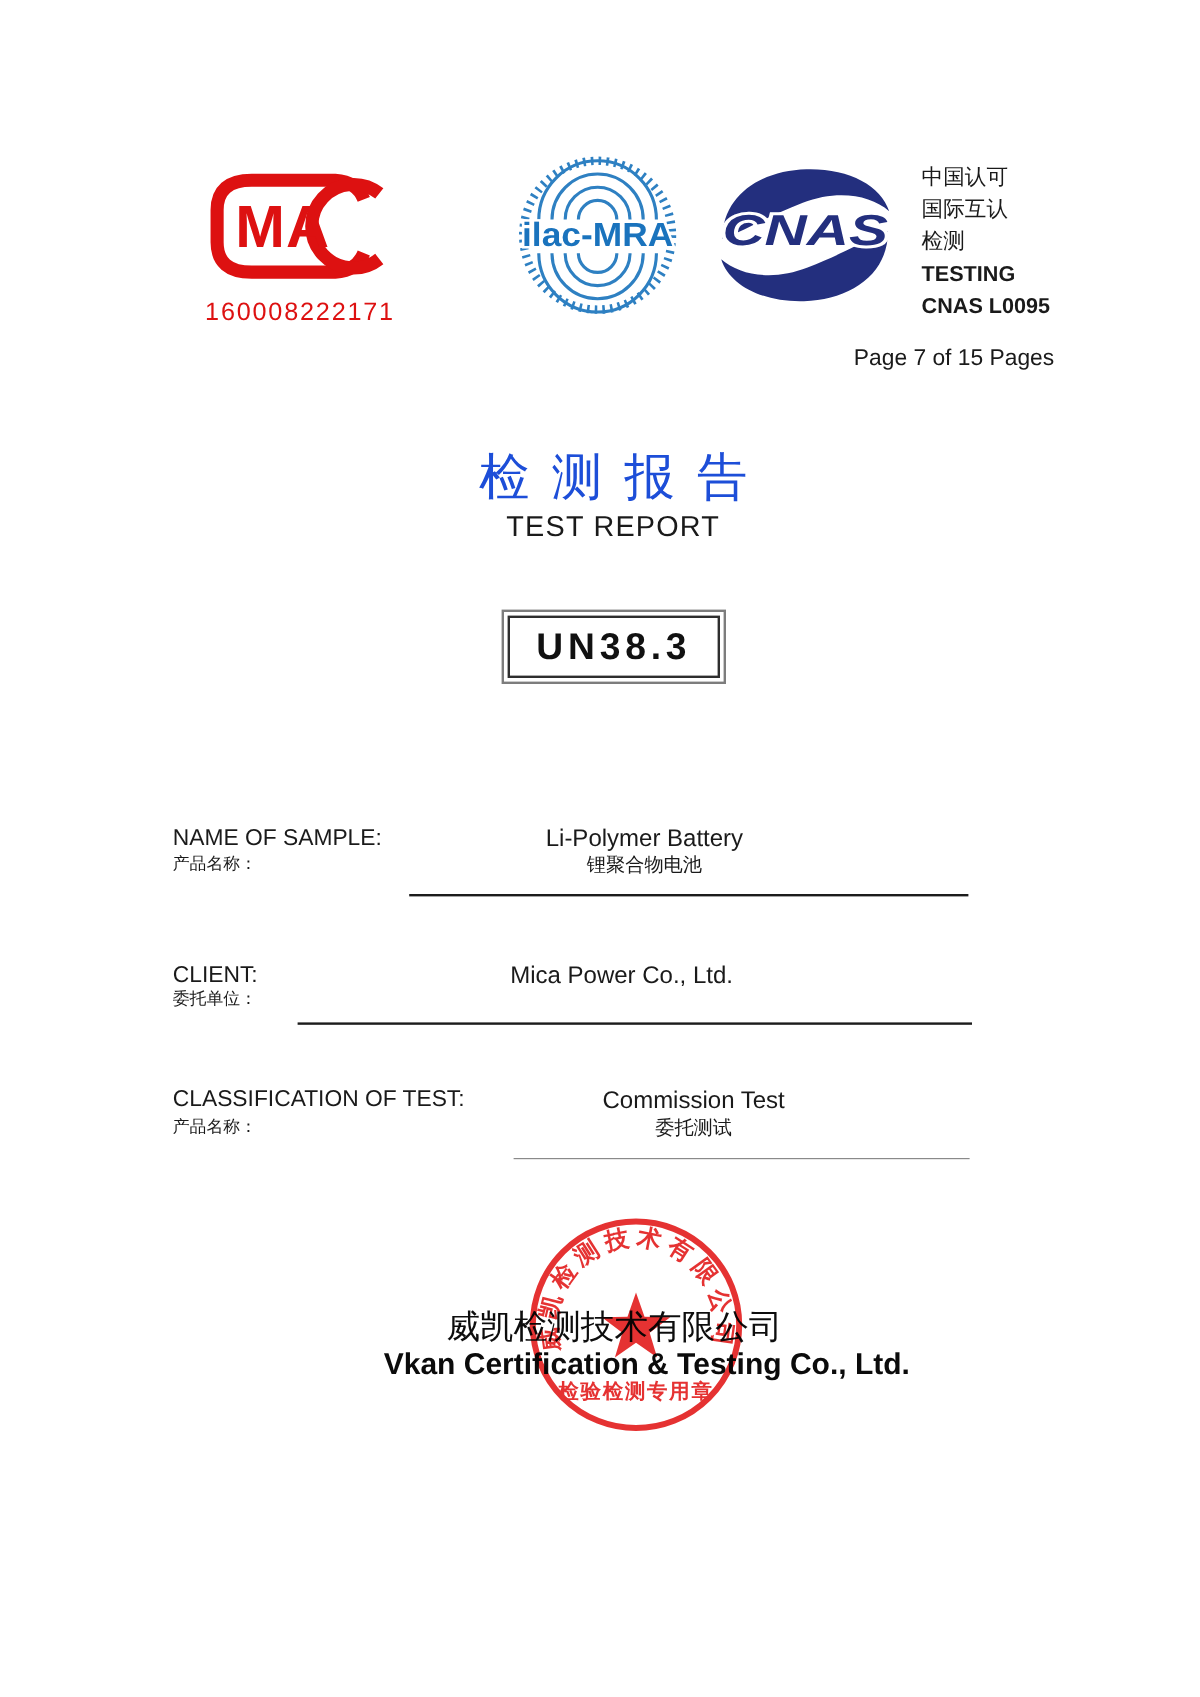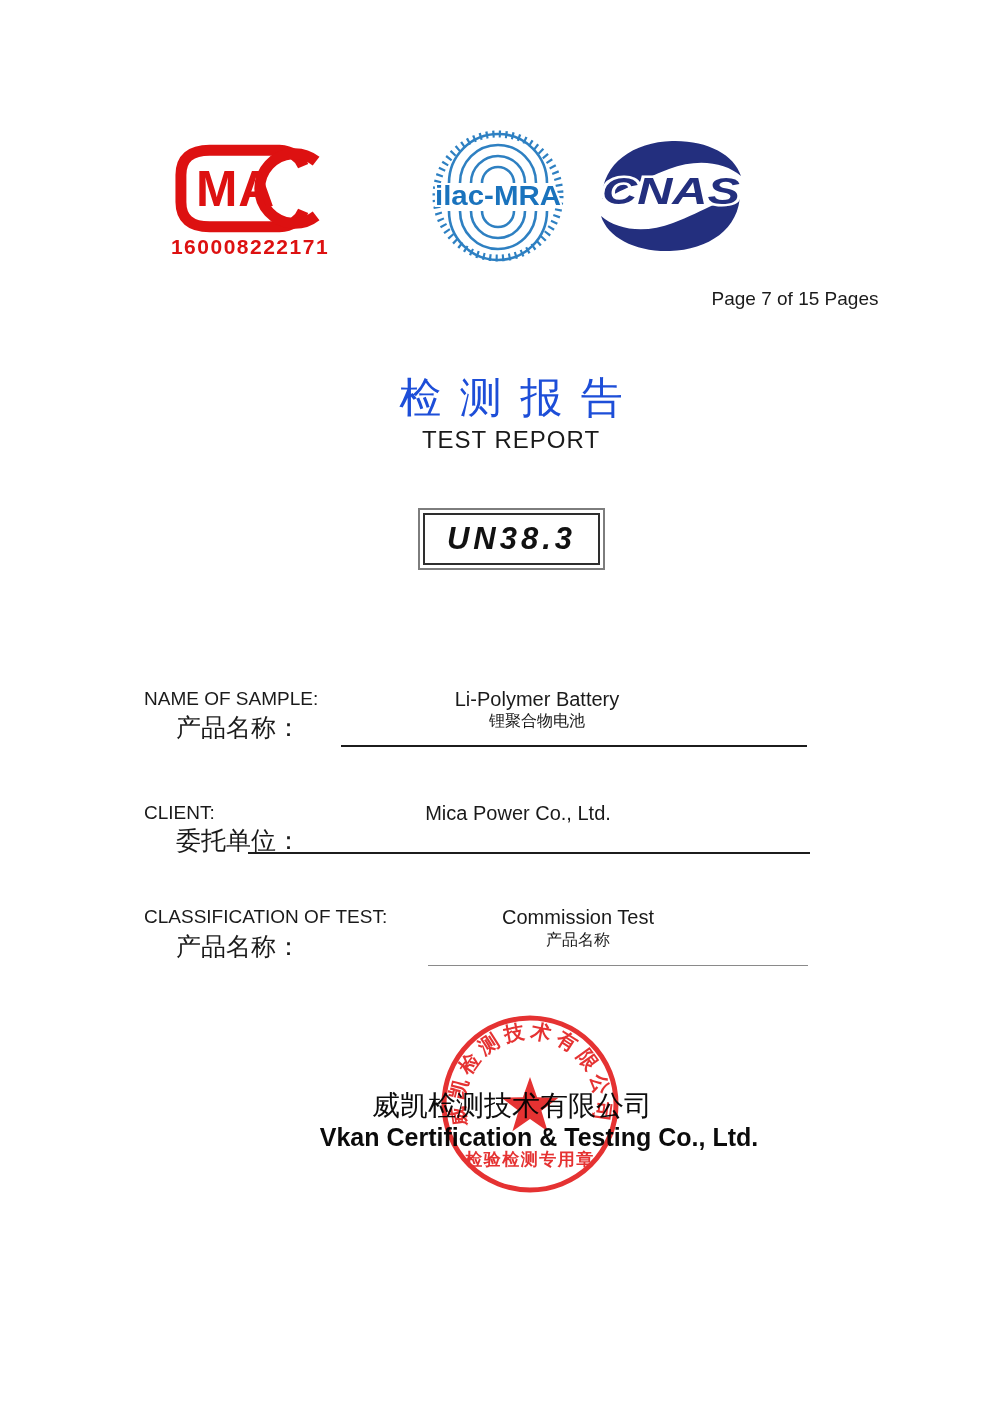--- a/index.html
+++ b/index.html
@@ -2,43 +2,43 @@
 <html><head>
 <meta charset="utf-8">
 <style>
   html,body{margin:0;padding:0;background:#ffffff;}
   .page{position:relative;width:1000px;height:1414px;background:#ffffff;overflow:hidden;
         font-family:"Liberation Sans", sans-serif;color:#1a1a1a;}
   .abs{position:absolute;}
   .ctr{transform:translateX(-50%);white-space:nowrap;}
 
   
-  .cma-num{left:168px;top:235px;width:164px;text-align:center;color:#dd1111;
-           font-weight:bold;font-size:21px;letter-spacing:1.5px;}
+  .cma-num{left:168px;top:249px;width:164px;text-align:center;color:#dd1111;
+           font-weight:normal;font-size:21px;letter-spacing:1.5px;}
   .accred{left:768px;top:134px;line-height:27px;font-size:18px;}
   .accred .zh{font-family:"Liberation Serif", serif;}
   .accred .en{font-weight:bold;}
 
   .page-info{left:795px;top:288px;font-size:19px;}
   .no-box{left:687px;top:317px;width:211px;height:38px;border:2px solid #4a4a4a;
           text-align:center;line-height:37px;font-size:19px;}
 
   
   .title-zh{left:513px;top:370px;font-size:42px;letter-spacing:4px;color:#1d4ed8;
             font-family:"Liberation Serif", serif;white-space:pre;}
   .title-en{left:511px;top:426px;font-size:24px;letter-spacing:1px;}
 
   .un-outer{left:418px;top:508px;width:183px;height:58px;border:2px solid #7d7d7d;}
   .un-inner{margin:3px;height:48px;border:2px solid #2e2e2e;display:flex;
-            align-items:center;justify-content:center;font-style:italic;}
+            align-items:center;justify-content:center;}
   .un-text{font-size:31px;font-weight:bold;letter-spacing:4px;color:#111;}
 
   
   .lab-en{left:144px;font-size:19px;}
-  .lab-zh{left:144px;font-size:25px;font-family:Liberation Serif, serif;margin-left:32px;}
+  .lab-zh{left:144px;font-size:14px;font-family:Liberation Serif, serif;}
   .val-en{font-size:20px;}
   .val-zh{font-size:16px;font-family:"Liberation Serif", serif;}
   .uline{height:0;border-top:2px solid #1c1c1c;}
   .uline.light{border-top:1px solid #8a8a8a;}
 
   
   .stamp{left:430px;top:1004px;mix-blend-mode:multiply;opacity:0.93;}
   .company-zh{left:512px;top:1087px;font-size:28px;color:#0d0d0d;
               font-family:"Liberation Serif", serif;}
   .company-en{left:539px;top:1123px;font-size:25px;font-weight:bold;color:#0b0b0b;}
@@ -71,20 +71,27 @@
     </g>
     <text x="0" y="9" text-anchor="middle" font-size="28" font-weight="bold" textLength="126" lengthAdjust="spacingAndGlyphs" fill="#1a73bd" stroke="#ffffff" stroke-width="4" paint-order="stroke">ilac-MRA</text>
   </svg>
 
   <svg class="abs" style="left:592px;top:137px" width="158" height="116" viewBox="0 0 158 116">
     <path d="M10 62 C10 26 42 5 80 4 C114 3 142 17 149 39 C133 25 105 21 77 32 C46 44 21 59 10 62 Z" fill="#232f7e"></path>
     <path d="M10 62 C10 26 42 5 80 4 C114 3 142 17 149 39 C133 25 105 21 77 32 C46 44 21 59 10 62 Z" fill="#232f7e" transform="rotate(180 79 59)"></path>
     <text x="79" y="67" text-anchor="middle" font-size="36" font-weight="bold" font-style="italic" textLength="138" lengthAdjust="spacingAndGlyphs" fill="#232f7e" stroke="#ffffff" stroke-width="5" paint-order="stroke">CNAS</text>
   </svg>
 
+  <div class="abs accred">
+    <div class="zh">中国认可</div>
+    <div class="zh">国际互认</div>
+    <div class="zh">检测</div>
+    <div class="en">TESTING</div>
+    <div class="en">CNAS L0095</div>
+  </div>
 
   <div class="abs ctr page-info">Page 7 of 15 Pages</div>
 
   <div class="abs ctr title-zh">检 测 报 告</div>
   <div class="abs ctr title-en">TEST REPORT</div>
 
   <div class="abs un-outer">
     <div class="un-inner">
       <span class="un-text">UN38.3</span>
     </div>
@@ -97,21 +104,21 @@
   <div class="abs uline" style="left:341px;top:745px;width:466px"></div>
 
   <div class="abs lab-en" style="top:802px">CLIENT:</div>
   <div class="abs lab-zh" style="top:824px">委托单位：</div>
   <div class="abs ctr val-en" style="left:518px;top:802px">Mica Power Co., Ltd.</div>
   <div class="abs uline" style="left:248px;top:852px;width:562px"></div>
 
   <div class="abs lab-en" style="top:906px">CLASSIFICATION OF TEST:</div>
   <div class="abs lab-zh" style="top:930px">产品名称：</div>
   <div class="abs ctr val-en" style="left:578px;top:906px">Commission Test</div>
-  <div class="abs ctr val-zh" style="left:578px;top:930px">产品名称</div>
+  <div class="abs ctr val-zh" style="left:578px;top:930px">委托测试</div>
   <div class="abs uline light" style="left:428px;top:965px;width:380px"></div>
 
   <div class="abs ctr company-zh">威凯检测技术有限公司</div>
   <div class="abs ctr company-en">Vkan Certification &amp; Testing Co., Ltd.</div>
 
   <svg class="abs stamp" width="200" height="200" viewBox="-100 -100 200 200">
     <defs>
       <path id="stampArc" d="M -58.3 31 A 66 66 0 1 1 58.3 31" fill="none"></path>
     </defs>
     <circle cx="0" cy="0" r="86" fill="none" stroke="#e32222" stroke-width="5"></circle>

